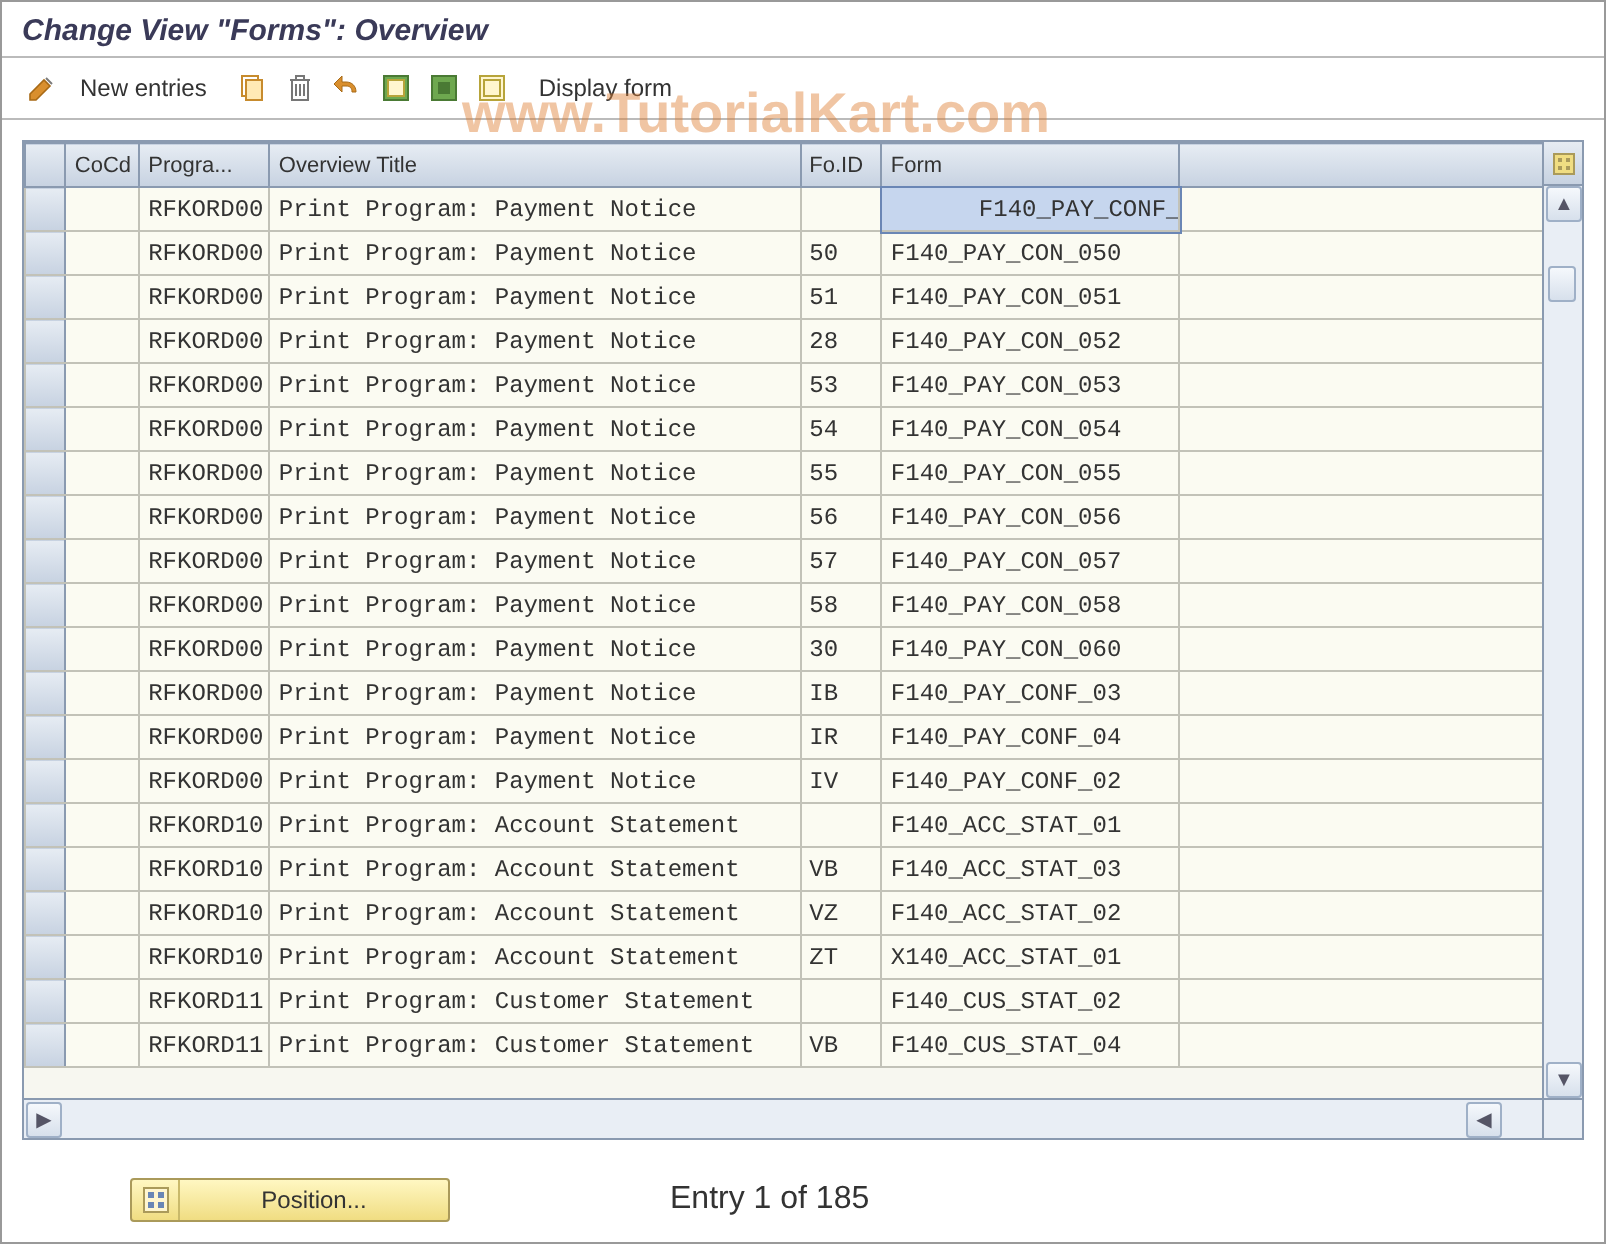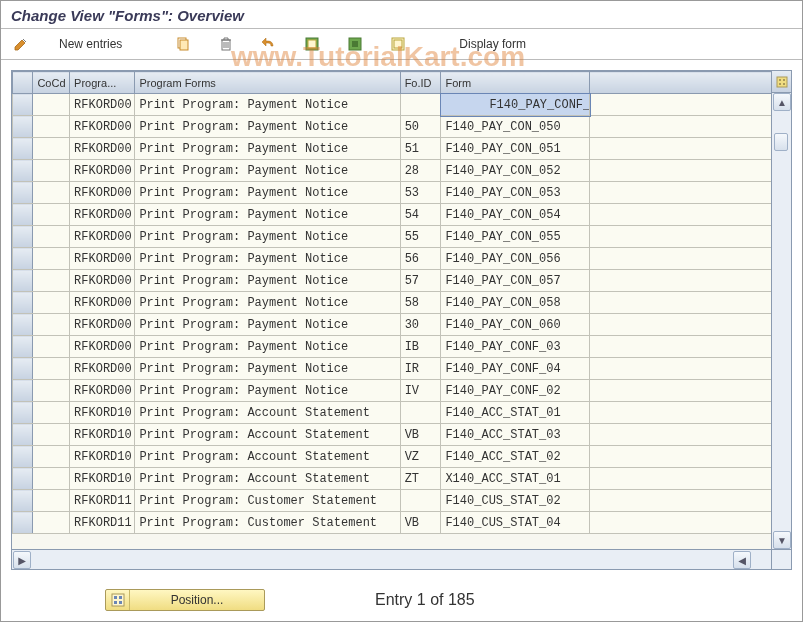--- a/index.html
+++ b/index.html
@@ -17,21 +17,21 @@
     font-style: italic;
     font-weight: bold;
     font-size: 15px;
     color: #3a3a58;
     padding: 6px 10px 4px 10px;
     border-bottom: 1px solid #bbb;
   }
   .toolbar {
     display: flex;
     align-items: center;
-    gap: 19px;
+    gap: 0;
     padding: 4px 8px;
     border-bottom: 1px solid #bbb;
   }
   .toolbar .btn {
     display: inline-flex;
     align-items: center;
     justify-content: center;
     height: 22px;
     min-width: 22px;
     padding: 0 3px;
@@ -154,21 +154,21 @@
   }
   .table-scroll { position:absolute; top:0; left:0; right:20px; bottom:20px; overflow:hidden; }
 
   .footer {
     position: absolute;
     left: 0; right:0;
     bottom: 10px;
     display:flex;
     align-items: center;
     gap: 110px;
-    padding-left: 104px;
+    padding-left: 64px;
   }
   .position-btn {
     display:flex;
     align-items:center;
     border:1px solid #aa9a5a;
     background: linear-gradient(#fff7c2,#f0dd82);
     height: 22px;
     width: 160px;
     cursor:pointer;
     border-radius:2px;
@@ -248,21 +248,21 @@
           <col class="col-title">
           <col class="col-foid">
           <col class="col-form">
           <col class="col-spare">
       </colgroup>
       <thead>
         <tr>
           <th></th>
           <th>CoCd</th>
           <th>Progra...</th>
-          <th>Program Forms</th>
+          <th>Overview Title</th>
           <th>Fo.ID</th>
           <th>Form</th>
           <th></th>
         </tr>
       </thead>
       <tbody id="tbody">
           <tr>
             <td class="rowsel"></td>
             <td></td>
             <td>RFKORD00</td>

